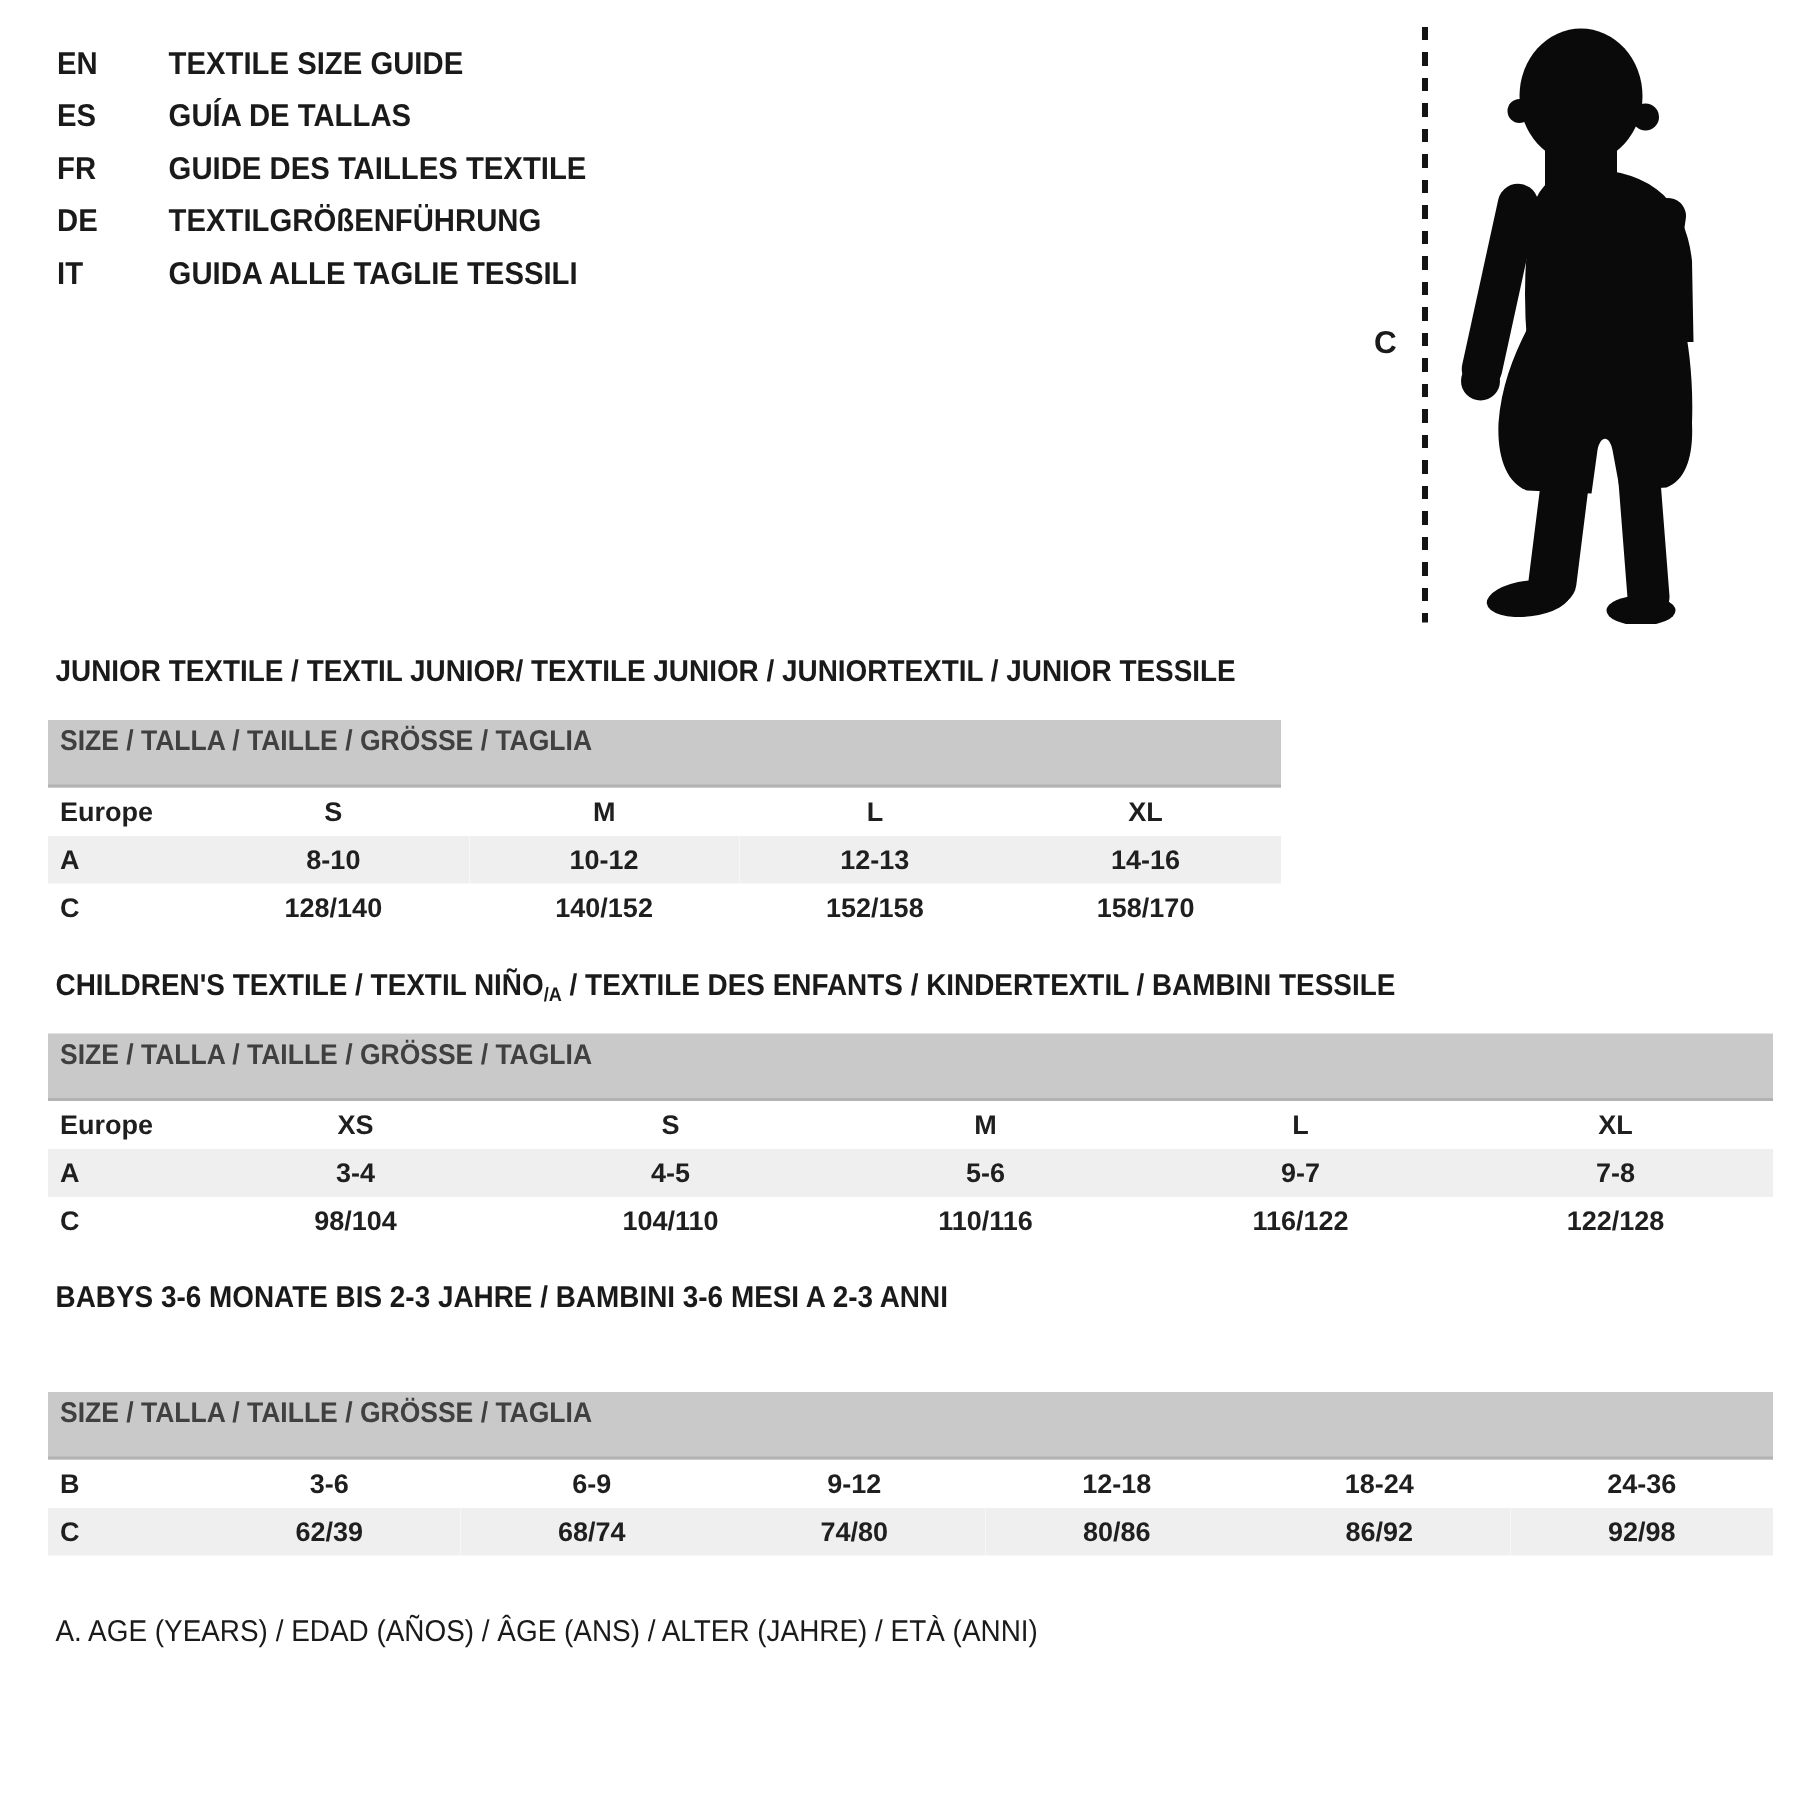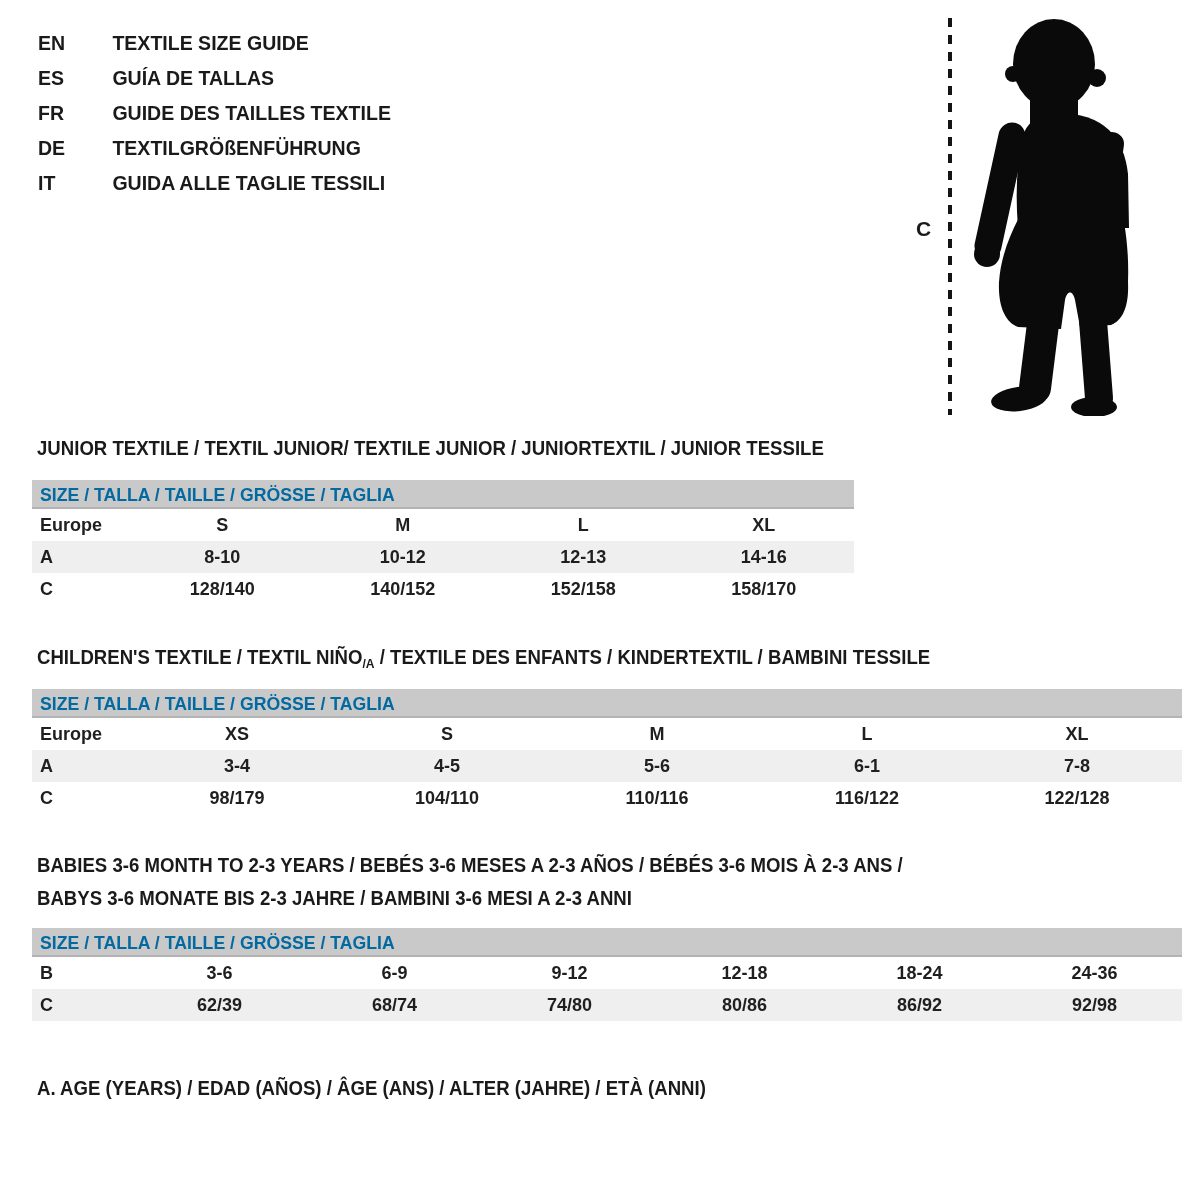--- a/index.html
+++ b/index.html
@@ -32,40 +32,40 @@
   .silhouette { position:absolute; left:972px; top:16px; }
 
   
   .sec-title { position:absolute; left:37px; font-size:20px; font-weight:bold; line-height:22px; }
   .sec-title .line { line-height:33px; }
   .subA { font-size:13px; vertical-align:-4px; font-weight:bold; }
 
   
   .tbl-wrap { position:absolute; left:32px; }
   .tbl-header {
-    height:29px; line-height:29px;
+    height:45px; line-height:29px;
     background:#c9c9c9; border-bottom:2px solid #b3b3b3;
     padding-left:8px;
-    font-size:19px; font-weight:bold; color:#0369a1;
+    font-size:19px; font-weight:bold; color:#404040;
     overflow:hidden;
   }
   table.size-table { border-collapse:collapse; table-layout:fixed; width:100%; }
   table.size-table td {
     height:32px; padding:0; text-align:center;
     font-size:18px; font-weight:bold; color:#1f1f1f; overflow:hidden;
   }
   table.size-table td.lbl { text-align:left; padding-left:8px; width:100px; }
   table.size-table tbody tr:nth-child(even) { background:#efefef; }
 
   .w-junior { width:822px; }
   .w-wide   { width:1150px; }
 
   
   .footnotes { position:absolute; left:37px; top:1078px; }
-  .foot-line { font-size:20px; font-weight:bold; line-height:20px; margin-bottom:12px; }
+  .foot-line { font-size:20px; font-weight:normal; line-height:20px; margin-bottom:12px; }
 </style>
 </head>
 <body>
 
 <div class="page">
 
   <div class="lang-block">
     <div class="lang-row cond">
       <span class="lang-code">EN</span>
       <span class="lang-title">TEXTILE SIZE GUIDE</span>
@@ -158,37 +158,36 @@
             <td>S</td>
             <td>M</td>
             <td>L</td>
             <td>XL</td>
           </tr>
           <tr>
             <td class="lbl">A</td>
             <td>3-4</td>
             <td>4-5</td>
             <td>5-6</td>
-            <td>6-1</td>
+            <td>9-7</td>
             <td>7-8</td>
           </tr>
           <tr>
             <td class="lbl">C</td>
-            <td>98/179</td>
+            <td>98/104</td>
             <td>104/110</td>
             <td>110/116</td>
             <td>116/122</td>
             <td>122/128</td>
           </tr>
         </tbody>
     </table>
   </div>
 
   <div class="sec-title" style="top:849px">
-    <div class="line"><span class="cond">BABIES 3-6 MONTH TO 2-3 YEARS / BEBÉS 3-6 MESES A 2-3 AÑOS / BÉBÉS 3-6 MOIS À 2-3 ANS /</span></div>
     <div class="line"><span class="cond">BABYS 3-6 MONATE BIS 2-3 JAHRE / BAMBINI 3-6 MESI A 2-3 ANNI</span></div>
   </div>
   <div class="tbl-wrap w-wide" style="top:928px">
     <div class="tbl-header">
       <span class="cond">SIZE / TALLA / TAILLE / GRÖSSE / TAGLIA</span>
     </div>
     <table class="size-table">
       <tbody>
           <tr>
             <td class="lbl">B</td>

